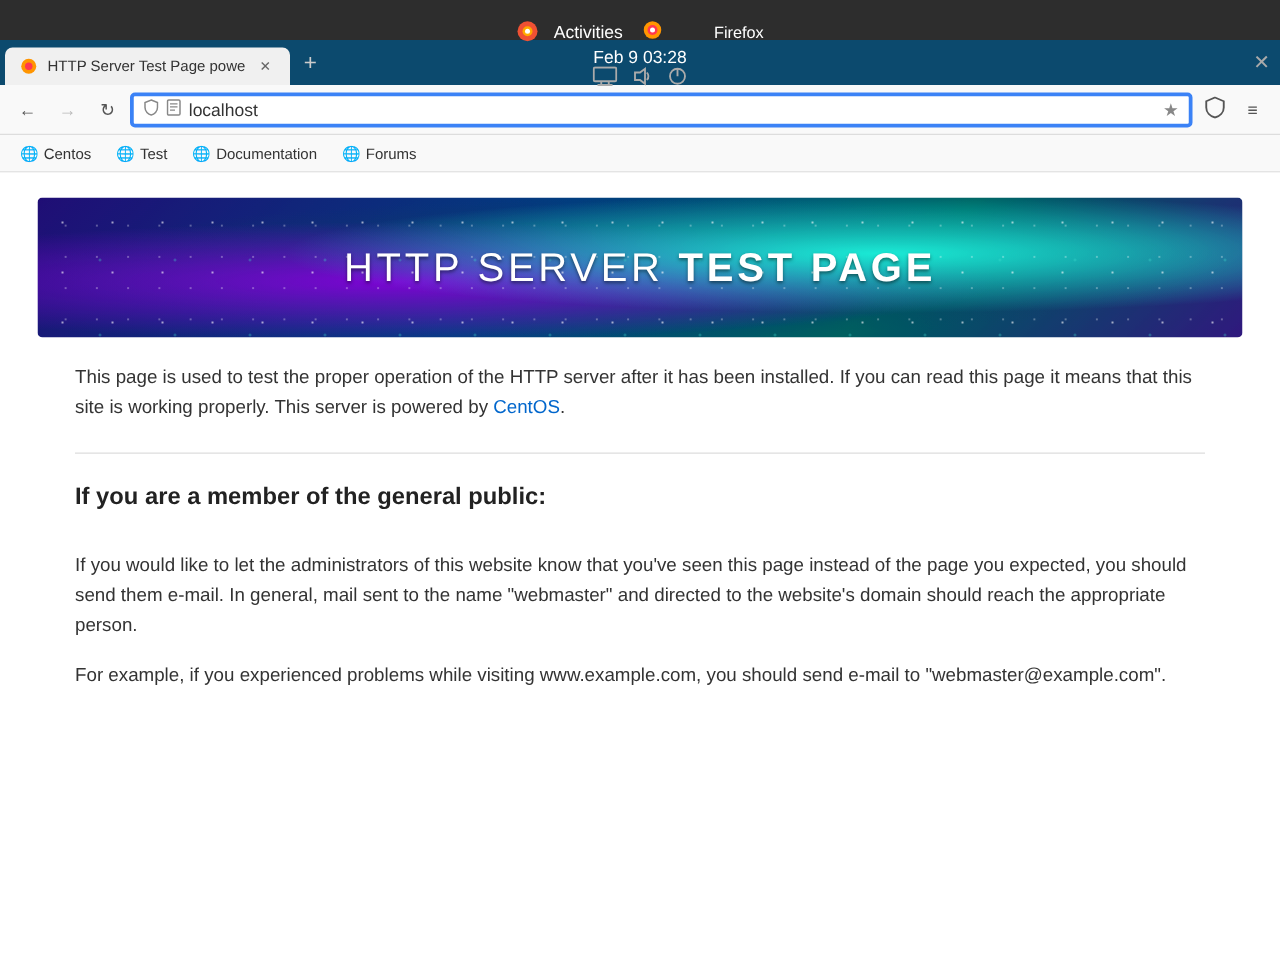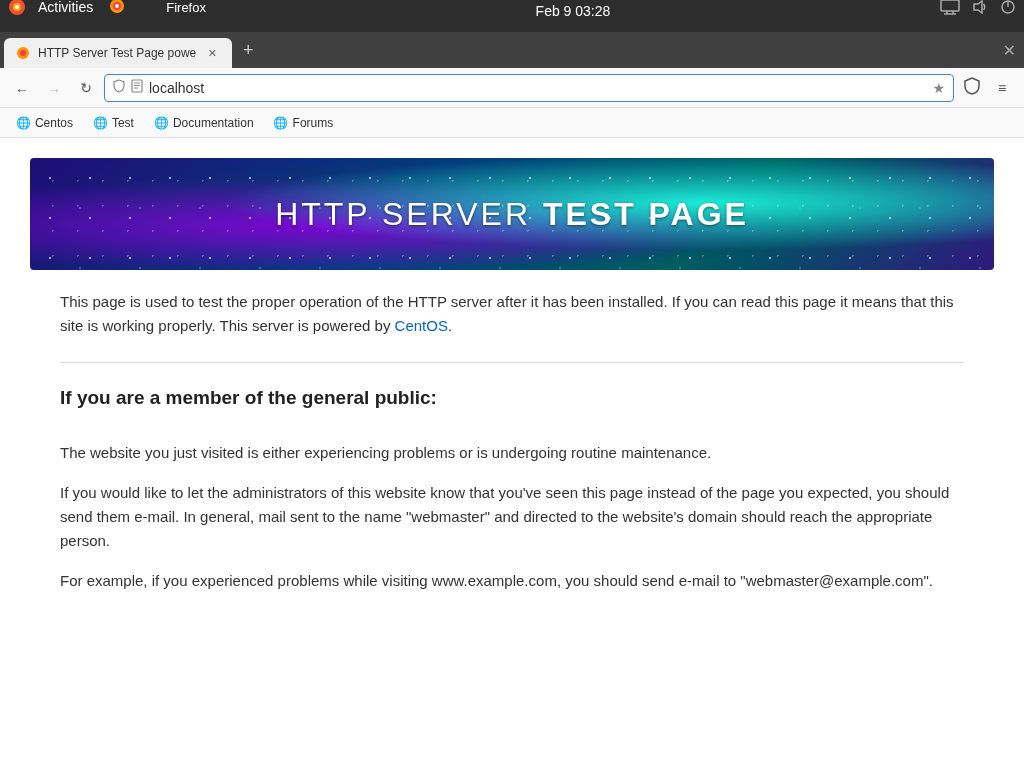--- a/index.html
+++ b/index.html
@@ -3,24 +3,25 @@
   <meta charset="utf-8">
   <style>
     * { margin: 0; padding: 0; box-sizing: border-box; }
     body { font-family: Arial, sans-serif; background: #f0f0f0; width: 1024px; height: 768px; overflow: hidden; }
 
     
     .system-bar {
       background: #2d2d2d;
       height: 32px;
       display: flex;
-      align-items: flex-end;
+      align-items: center;
       justify-content: space-between;
       padding: 13px 8px;
       color: white;
+      flex-direction: column;
     }
     .system-bar-left { display: flex; align-items: center; gap: 4px; }
     .system-bar-center { font-size: 14px; }
     .system-bar-right { display: flex; align-items: center; gap: 12px; }
     .activities-btn {
       background: transparent;
       border: none;
       color: white;
       font-size: 14px;
       display: flex;
@@ -29,21 +30,21 @@
       cursor: pointer;
       padding: 4px 8px;
       border-radius: 4px;
     }
     .firefox-tab-bar-item {
       display: flex; align-items: center; gap: 6px; color: white; font-size: 13px;
     }
 
     
     .tab-bar {
-      background: #404040;
+      background: #0c4a6e;
       height: 36px;
       display: flex;
       align-items: flex-end;
       padding: 0 4px;
       gap: 2px;
     }
     .tab {
       background: #f0f0f0;
       height: 30px;
       padding: 0 12px;
@@ -91,21 +92,21 @@
       background: transparent; border: none; cursor: pointer;
       width: 28px; height: 28px; display: flex; align-items: center;
       justify-content: center; border-radius: 4px; color: #555;
       font-size: 14px;
     }
     .nav-btn.disabled { color: #bbb; cursor: default; }
     .address-bar {
       flex: 1;
       height: 28px;
       background: white;
-      border: 1px solid #3b82f6;
+      border: 3px solid #3b82f6;
       border-radius: 4px;
       display: flex;
       align-items: center;
       padding: 0 8px;
       gap: 6px;
       font-size: 14px;
       color: #333;
     }
     .address-bar-icon { color: #888; font-size: 12px; }
     .address-text { flex: 1; }
@@ -353,17 +354,16 @@
   </div>
 
   <p class="main-text">
     <span>This page is used to test the proper operation of the HTTP server after it has been installed. If you can read this page it means that this site is working properly. This server is powered by</span>
     <a href="#"><span>CentOS</span></a><span>.</span>
   </p>
 
   <hr class="divider">
 
   <h2 class="section-title">If you are a member of the general public:</h2>
-  <p class="section-text">The website you just visited is either experiencing problems or is undergoing routine maintenance.</p>
   <p class="section-text">If you would like to let the administrators of this website know that you've seen this page instead of the page you expected, you should send them e-mail. In general, mail sent to the name "webmaster" and directed to the website's domain should reach the appropriate person.</p>
   <p class="section-text">For example, if you experienced problems while visiting www.example.com, you should send e-mail to "webmaster@example.com".</p>
 
 </div>
 
 </body></html>

